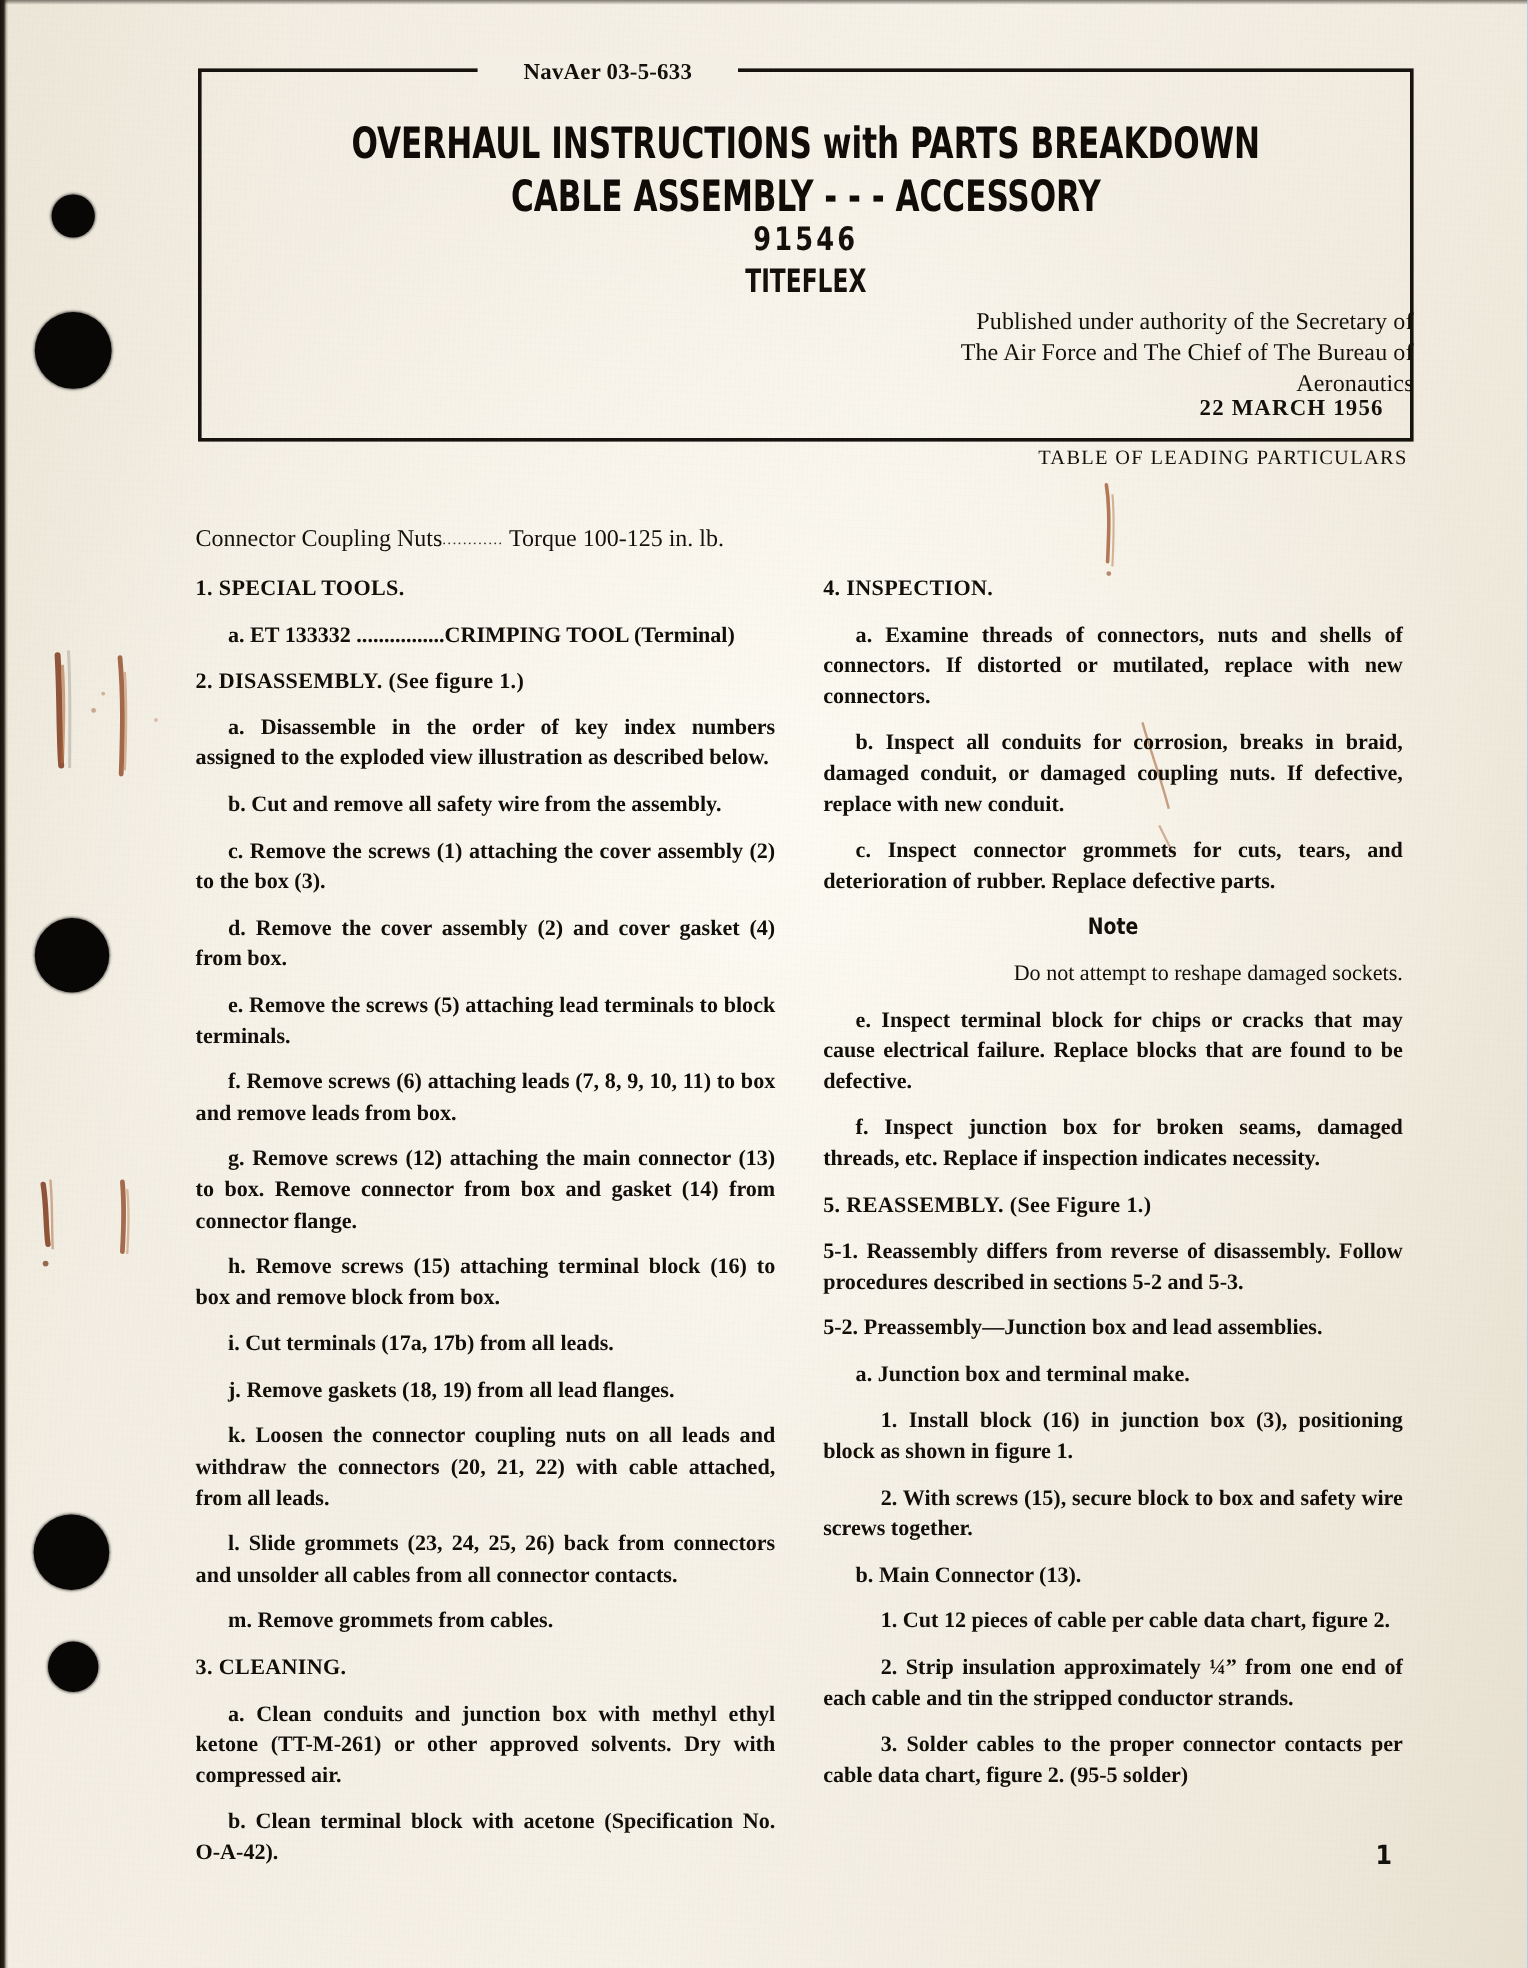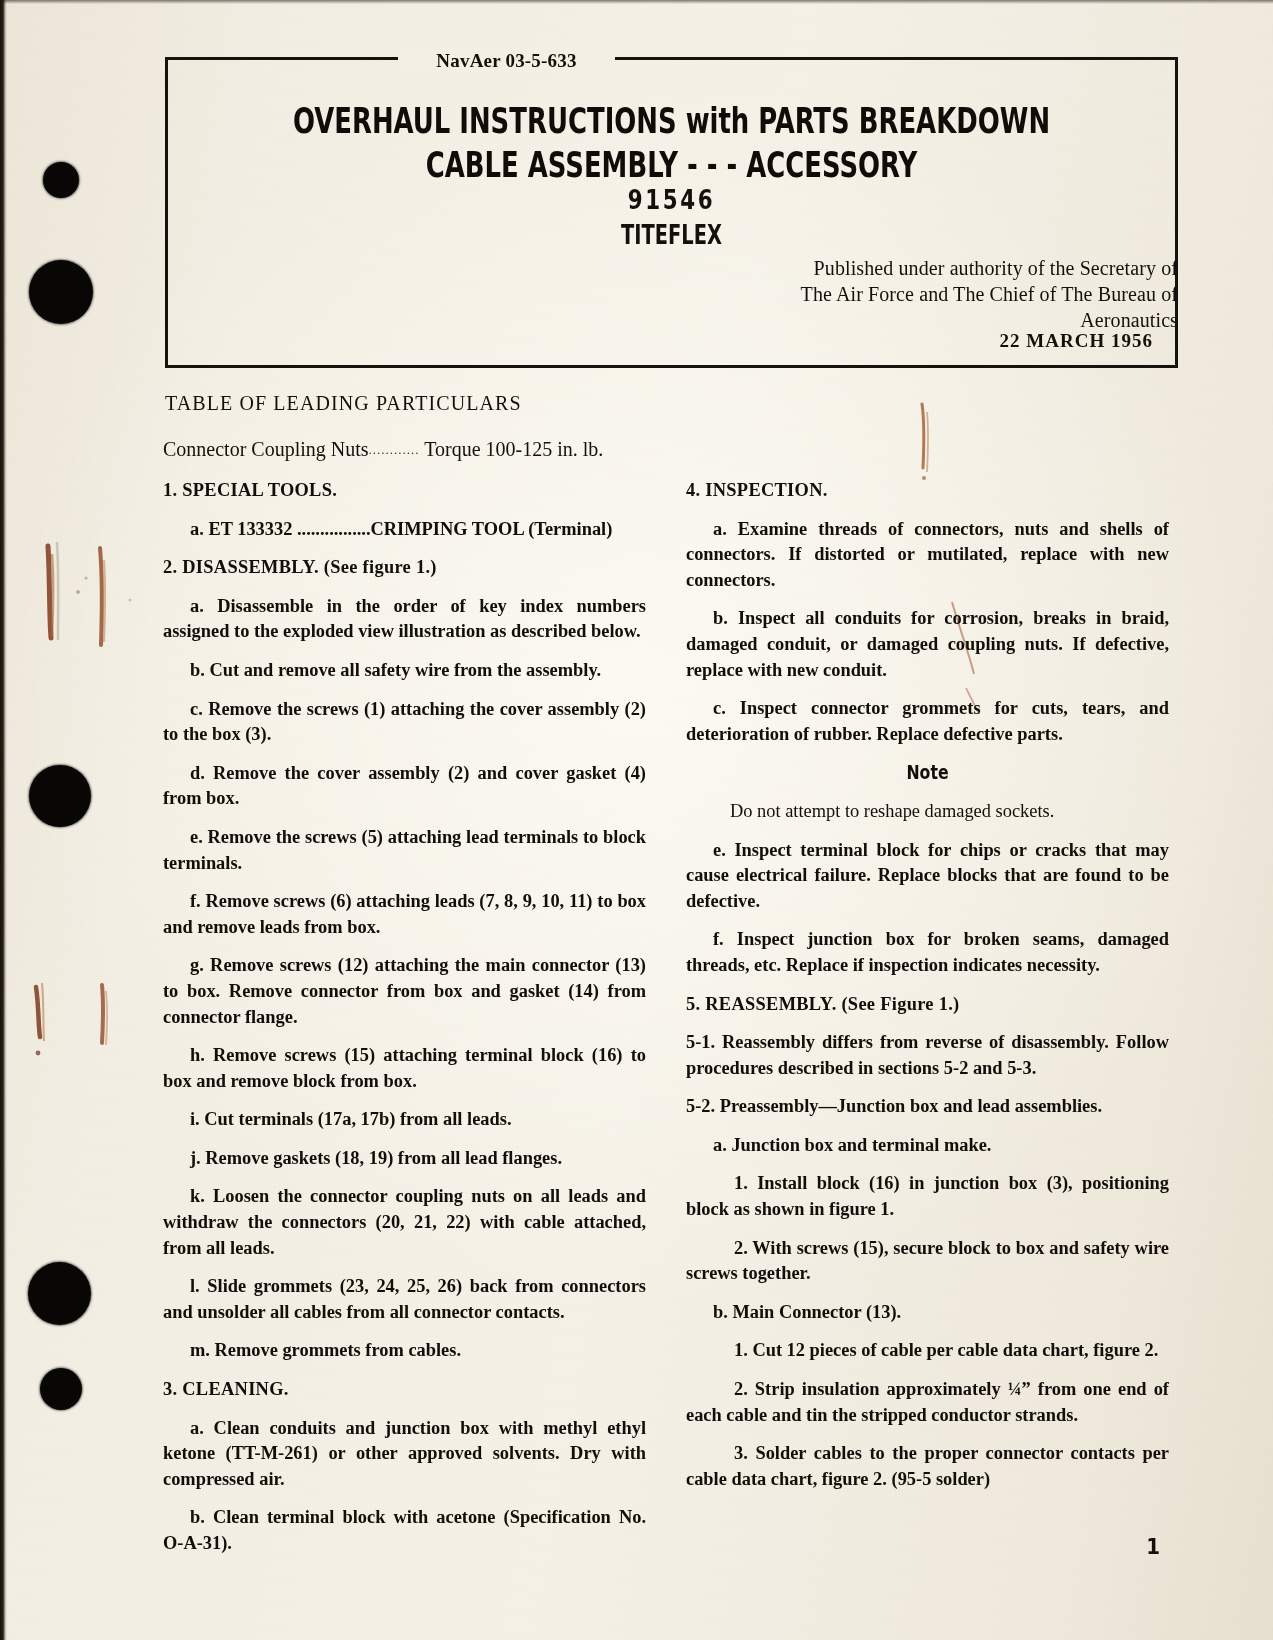--- a/index.html
+++ b/index.html
@@ -146,24 +146,24 @@
     text-align: right;
     font-size: 19px;
     font-weight: 700;
     letter-spacing: 1px;
     font-family: "Liberation Serif", serif;
   }
 
   
   #tlp {
     position: absolute;
-    left: 165px; top: 392px;
+    left: 165px; top: 372px;
     width: 1008px;
-    text-align: left;
-    font-size: 20px;
+    text-align: right;
+    font-size: 17px;
     letter-spacing: 1.1px;
     font-family: "Liberation Serif", serif;
   }
   #coupling {
     position: absolute;
     left: 163px; top: 438px;
     width: 520px;
     font-size: 20px;
     font-family: "Liberation Serif", serif;
   }
@@ -200,21 +200,21 @@
   .nolast { text-align: left; }
   .note-head {
     text-align: center;
     font-family: "DejaVu Sans Condensed", "Liberation Sans Narrow", "Liberation Sans", sans-serif;
     font-weight: 700;
     font-size: 19px;
     margin: 16px 0 11px 0;
     transform: scaleX(0.92);
   }
   .note-body {
-    text-align: left;
+    text-align: right;
     text-indent: 44px;
     font-weight: 400;
     margin-bottom: 14px;
   }
   #pageno {
     position: absolute;
     left: 1100px; top: 1534px;
     width: 60px;
     text-align: right;
     font-family: "DejaVu Sans Condensed", "Liberation Sans Narrow", "Liberation Sans", sans-serif;
@@ -297,21 +297,21 @@
     <p class="ind">g. Remove screws (12) attaching the main connector (13) to box. Remove connector from box and gasket (14) from connector flange.</p>
     <p class="ind">h. Remove screws (15) attaching terminal block (16) to box and remove block from box.</p>
     <p class="ind nolast">i. Cut terminals (17a, 17b) from all leads.</p>
     <p class="ind nolast">j. Remove gaskets (18, 19) from all lead flanges.</p>
     <p class="ind">k. Loosen the connector coupling nuts on all leads and withdraw the connectors (20, 21, 22) with cable attached, from all leads.</p>
     <p class="ind">l. Slide grommets (23, 24, 25, 26) back from connectors and unsolder all cables from all connector contacts.</p>
     <p class="ind nolast">m. Remove grommets from cables.</p>
 
     <p class="sec">3. CLEANING.</p>
     <p class="ind">a. Clean conduits and junction box with methyl ethyl ketone (TT-M-261) or other approved solvents. Dry with compressed air.</p>
-    <p class="ind">b. Clean terminal block with acetone (Specification No. O-A-31).</p>
+    <p class="ind">b. Clean terminal block with acetone (Specification No. O-A-42).</p>
   </div>
 
   <div class="col" id="col-right">
     <p class="sec">4.  INSPECTION.</p>
     <p class="ind">a. Examine threads of connectors, nuts and shells of connectors. If distorted or mutilated, replace with new connectors.</p>
     <p class="ind">b. Inspect all conduits for corrosion, breaks in braid, damaged conduit, or damaged coupling nuts. If defective, replace with new conduit.</p>
     <p class="ind">c. Inspect connector grommets for cuts, tears, and deterioration of rubber. Replace defective parts.</p>
 
     <p class="note-head">Note</p>
     <p class="note-body">Do not attempt to reshape damaged sockets.</p>

